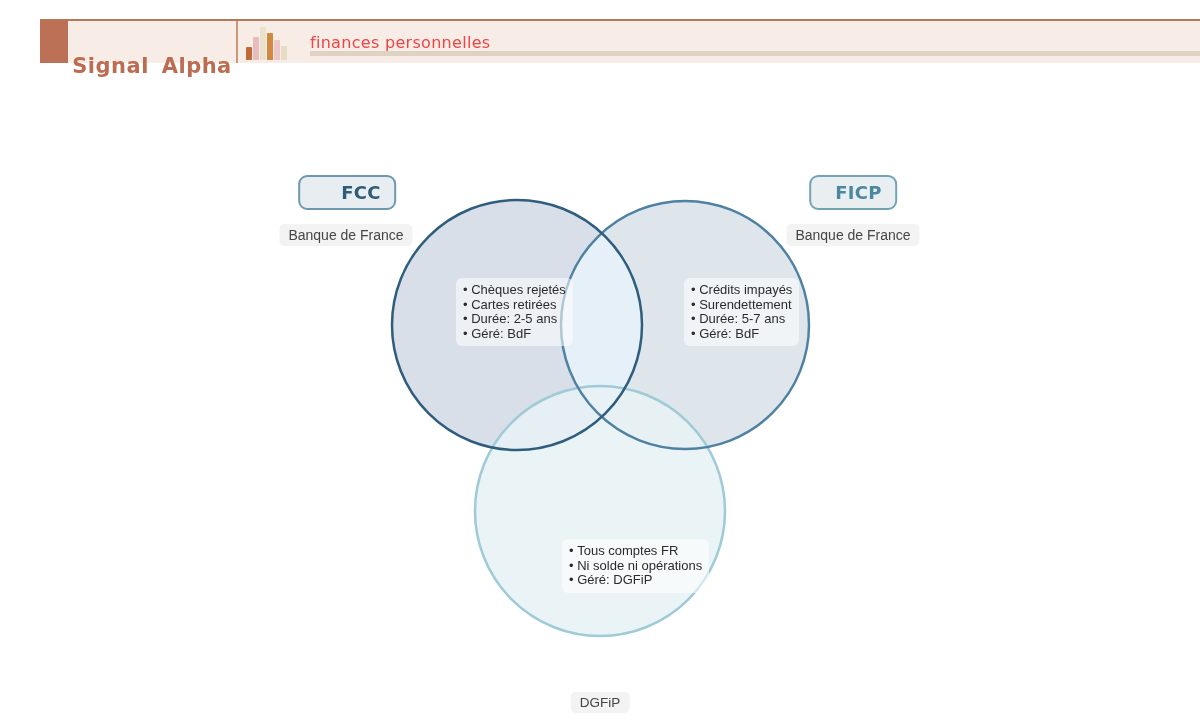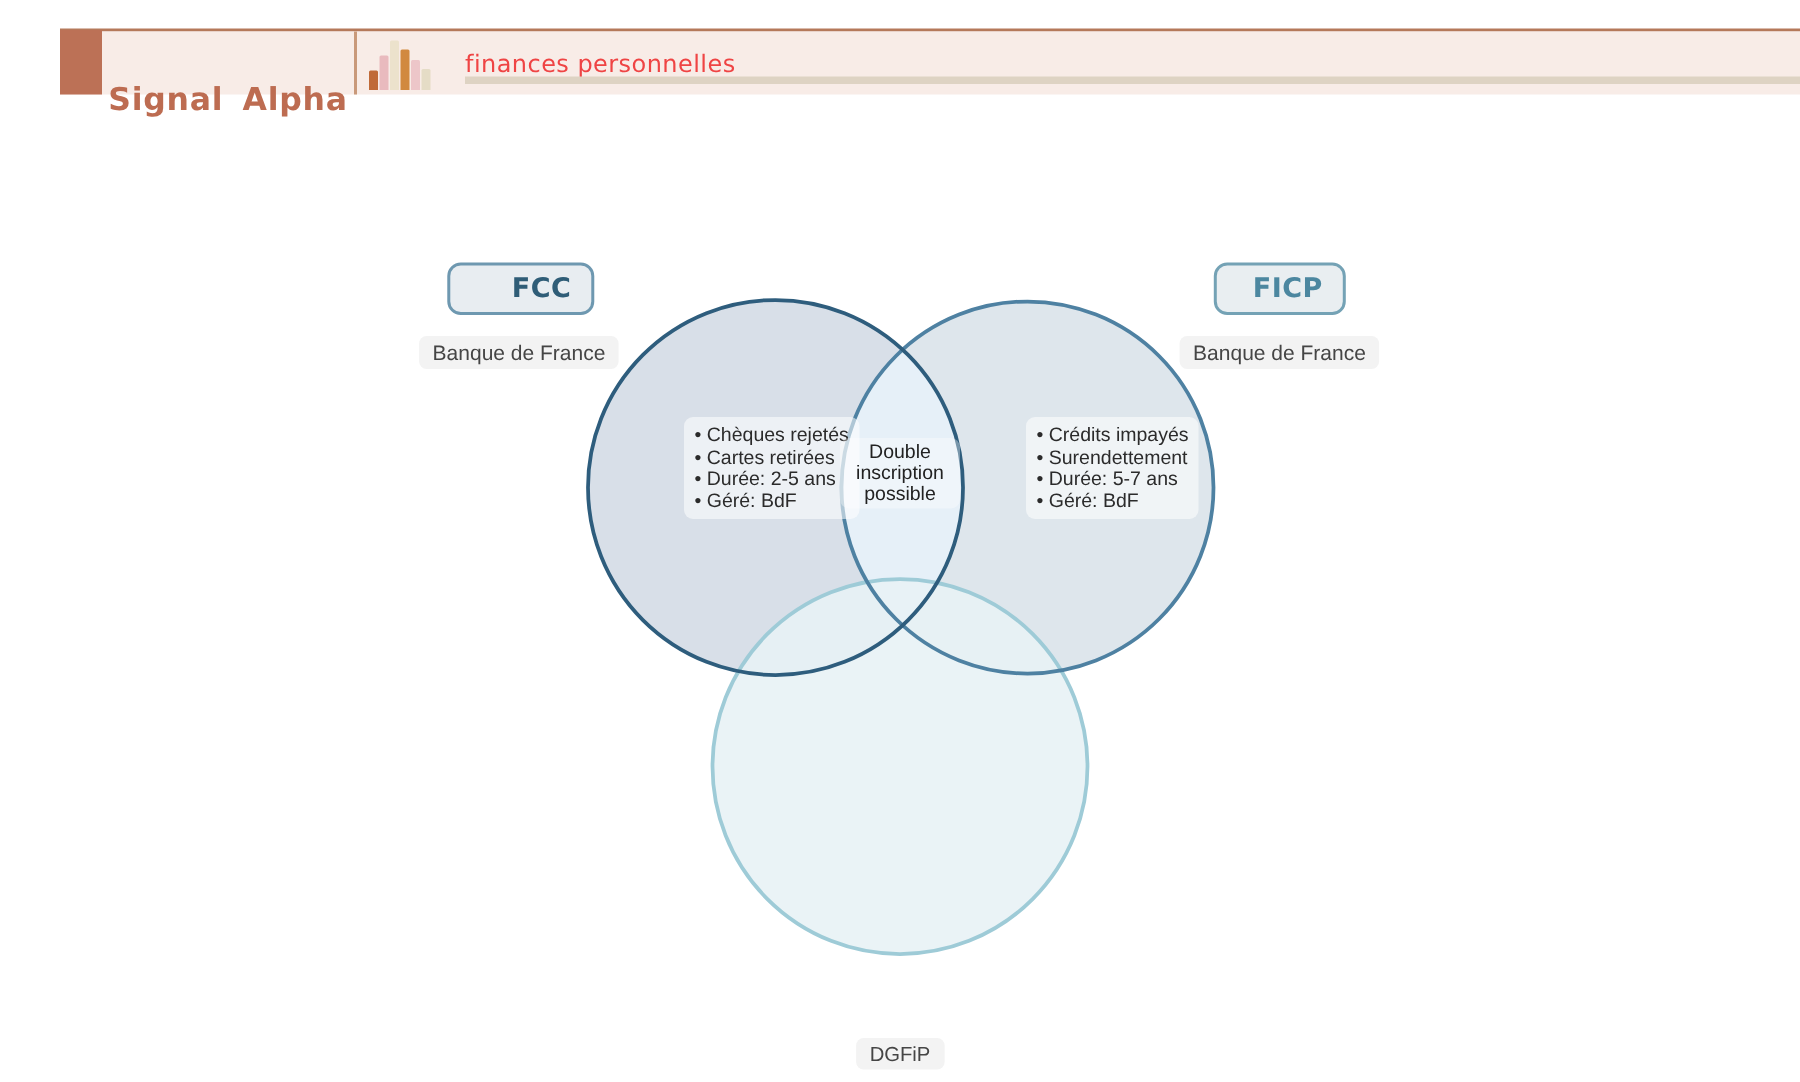--- a/index.html
+++ b/index.html
@@ -132,16 +132,20 @@
       <li>Cartes retirées</li>
       <li>Durée: 2-5 ans</li>
       <li>Géré: BdF</li>
     </ul>
   <ul class="venn-list list-ficp">
       <li>Crédits impayés</li>
       <li>Surendettement</li>
       <li>Durée: 5-7 ans</li>
       <li>Géré: BdF</li>
     </ul>
+  <ul class="venn-list list-ficoba">
+      <li>Tous comptes FR</li>
+      <li>Ni solde ni opérations</li>
+      <li>Géré: DGFiP</li>
+    </ul>
 
-  <div class="intersection-text">Double inscription possible</div>
 
 </div>
 
 </body></html>

